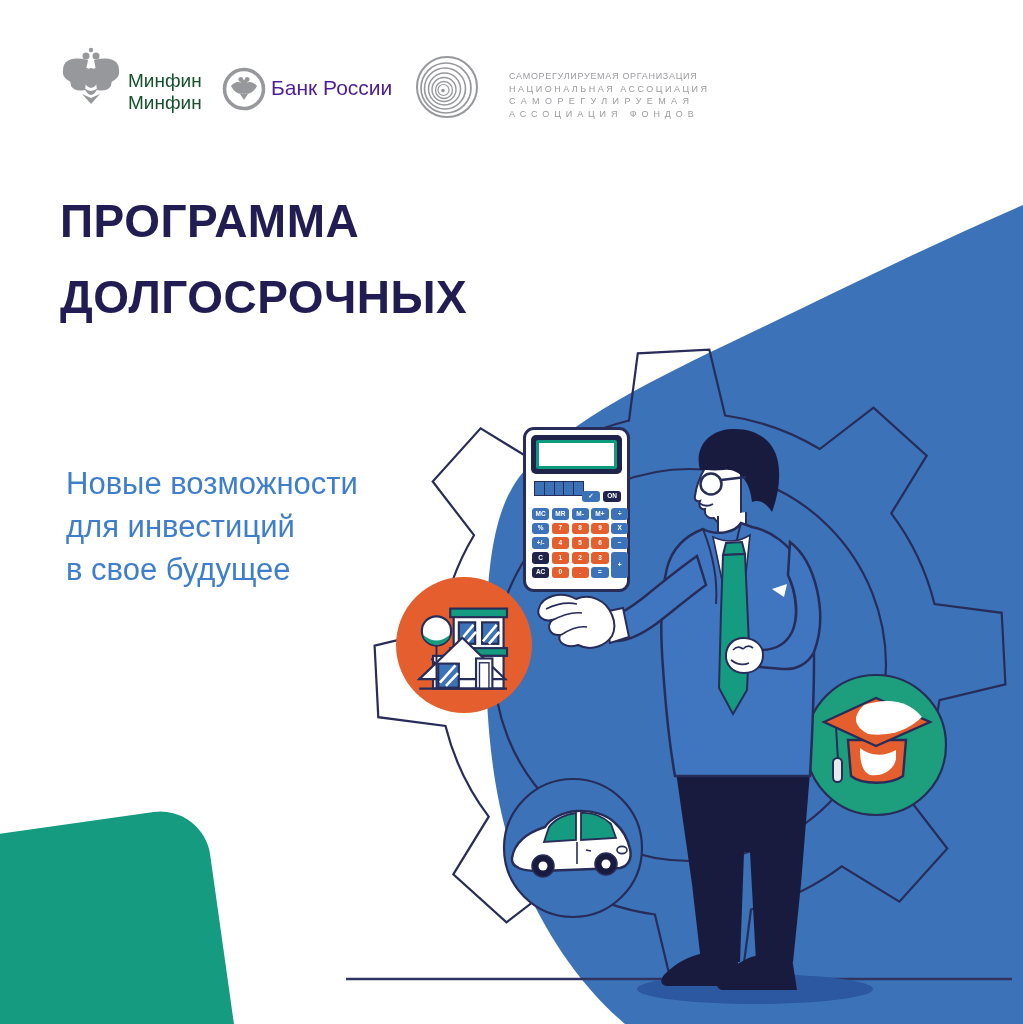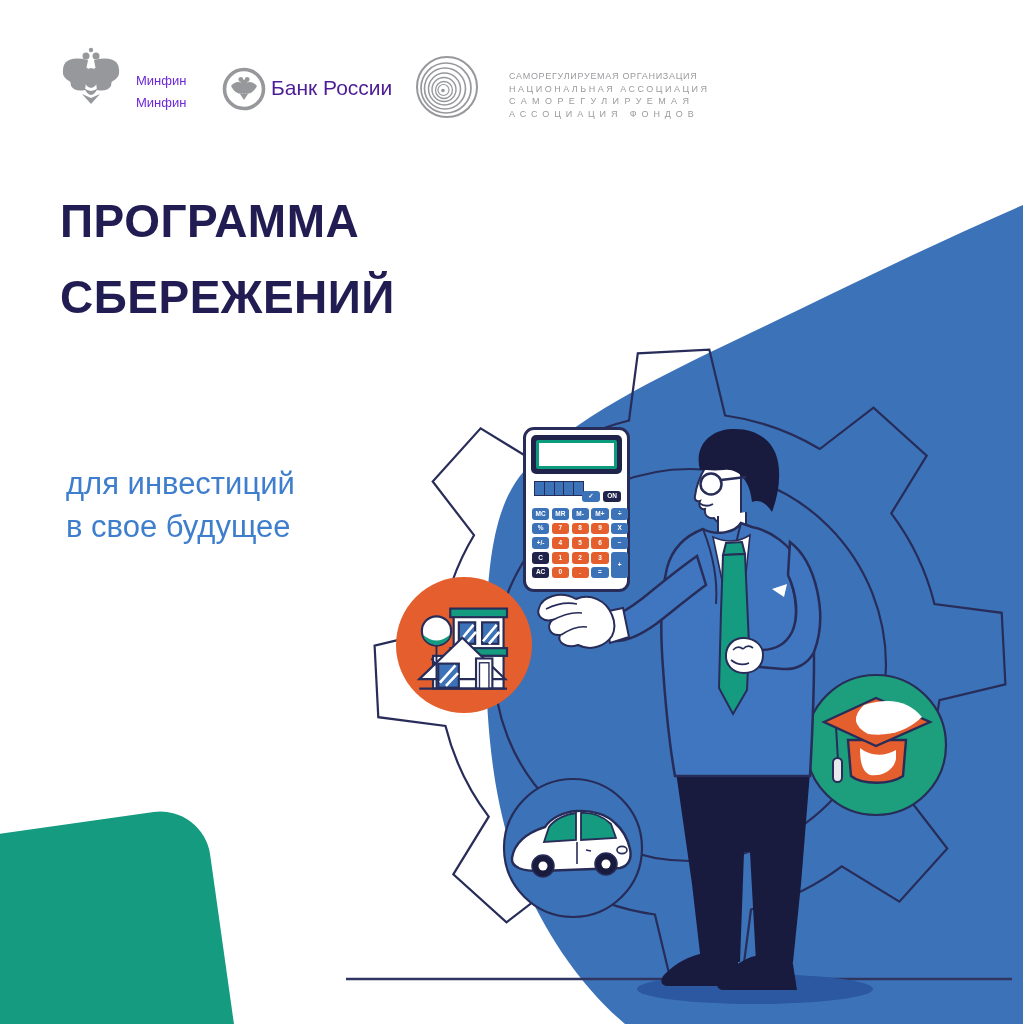--- a/index.html
+++ b/index.html
@@ -2,21 +2,21 @@
 <html><head>
 <meta charset="utf-8">
 <style>
   html,body{margin:0;padding:0}
   body{width:1023px;height:1024px;position:relative;overflow:hidden;background:#fff;
        font-family:"Liberation Sans",sans-serif;
        --accent-blue:#3C72B8; --suit-blue:#3F76BF; --title-navy:#211D53; --subtitle-blue:#3E7ECC;
        --teal:#149B80; --orange:#E55E2D; --outline-navy:#272C58; --dark-navy:#181A3E; --logo-gray:#97989B;}
   .abs{position:absolute}
   
-  .logo-text-minfin{left:136px;top:70px;font-size:13px;line-height:22px;color:#6d28d9;font-weight:400}
+  .logo-text-minfin{left:128px;top:70px;font-size:19px;line-height:22px;color:#14532d;font-weight:400}
   .logo-text-cbr{left:271px;top:76px;font-size:21px;color:#4c1d95}
   .napf-text{left:509px;top:70px;font-size:9px;font-weight:400;color:#9A9B9E;line-height:12.5px;white-space:nowrap}
   .ls1{letter-spacing:.7px}.ls2{letter-spacing:2.5px}.ls3{letter-spacing:5.4px}.ls4{letter-spacing:4.9px}
   
   .title{left:60px;top:183px;font-size:46px;line-height:76px;font-weight:700;color:var(--title-navy);letter-spacing:.5px;z-index:2}
   .subtitle{left:66px;top:462px;font-size:31px;line-height:43px;color:var(--subtitle-blue);z-index:2}
   
   svg.scene{position:absolute;left:0;top:0;z-index:1}
   .f-blue{fill:var(--accent-blue)} .f-suit{fill:var(--suit-blue)} .f-teal{fill:var(--teal)}
   .f-orange{fill:var(--orange)} .f-white{fill:#fff} .f-dark{fill:var(--dark-navy)} .f-none{fill:none}
@@ -194,23 +194,24 @@
 </div>
 <div class="abs napf-text">
   <div class="ls1">САМОРЕГУЛИРУЕМАЯ ОРГАНИЗАЦИЯ</div>
   <div class="ls2">НАЦИОНАЛЬНАЯ АССОЦИАЦИЯ</div>
   <div class="ls3">САМОРЕГУЛИРУЕМАЯ</div>
   <div class="ls4">АССОЦИАЦИЯ ФОНДОВ</div>
 </div>
 
 <div class="abs title">
   <div>ПРОГРАММА</div>
-  <div>СБЕРЕЖЕНИЙ</div>
+  <div>ДОЛГОСРОЧНЫХ</div>
 </div>
 <div class="abs subtitle">
+  <div>Новые возможности</div>
   <div>для инвестиций</div>
   <div>в свое будущее</div>
 </div>
 
 <div class="abs calculator">
   <div class="calc-display">
     <div class="calc-screen"></div>
   </div>
   <div class="calc-solar">
     <div class="calc-cell"></div>

